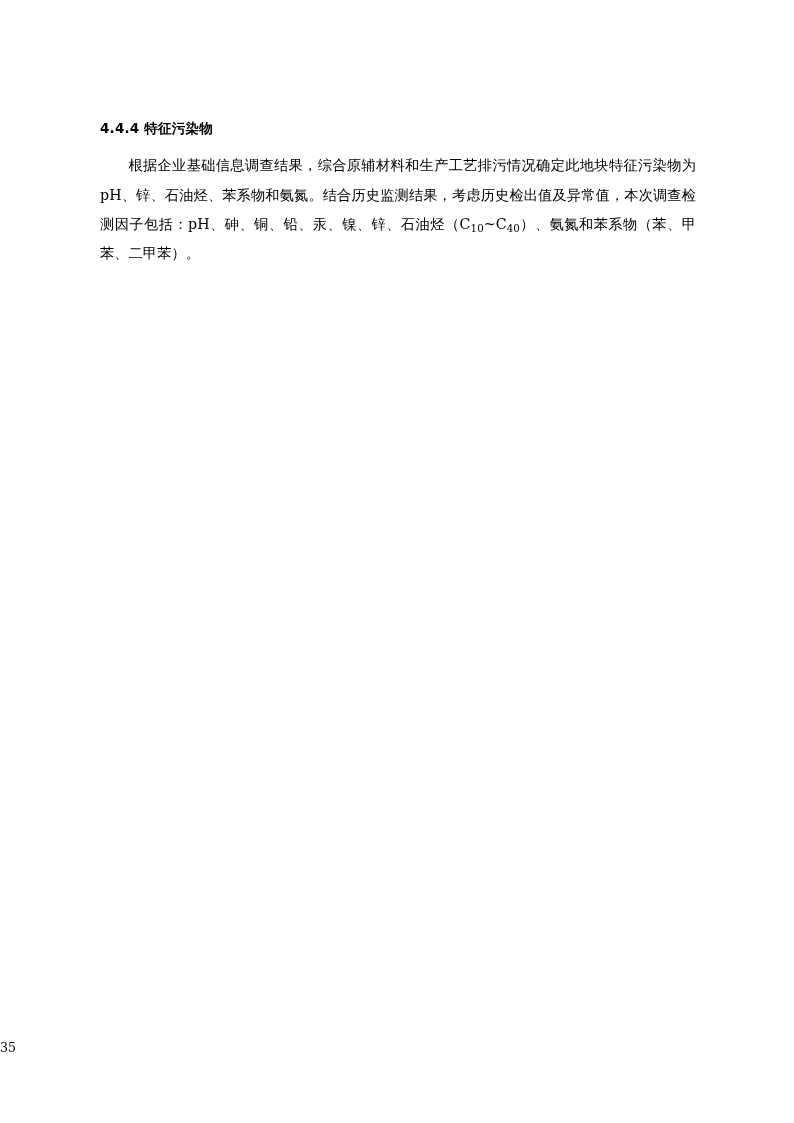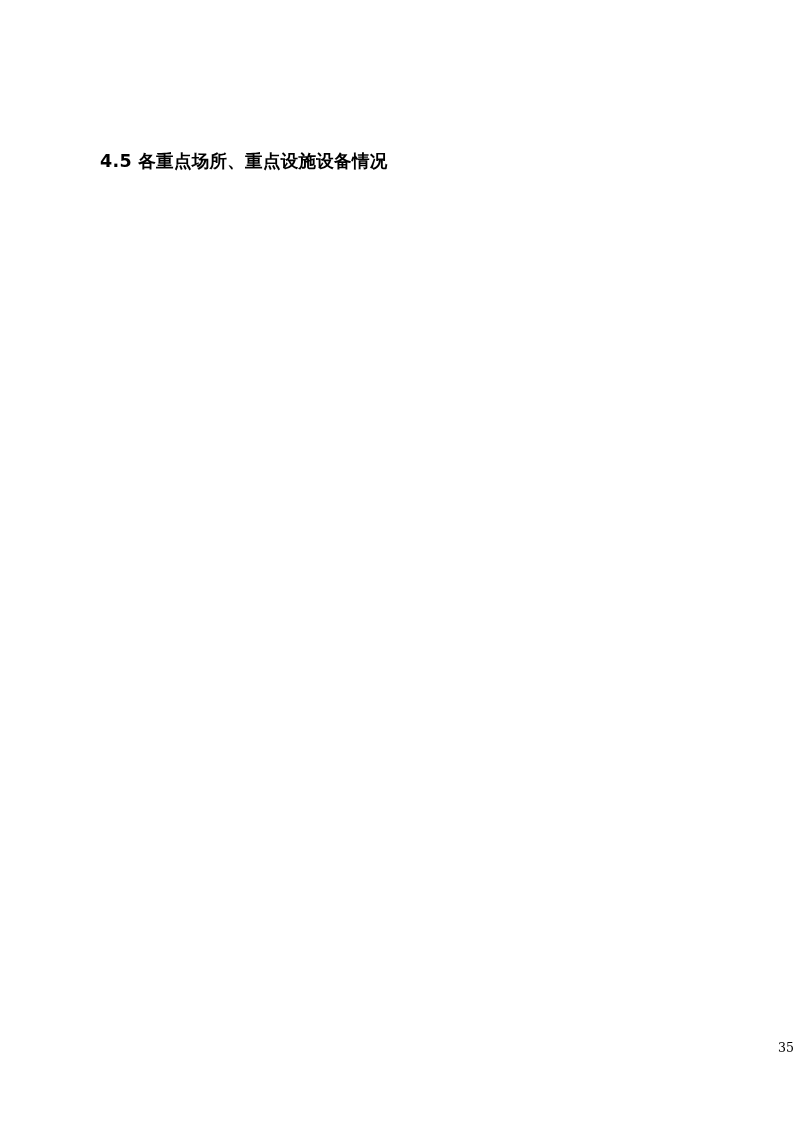--- a/index.html
+++ b/index.html
@@ -54,32 +54,33 @@
   }
   sub {
     font-size: 0.72em;
     vertical-align: -0.28em;
   }
   .page-number {
     position: absolute;
     left: 0;
     right: 0;
     bottom: 68px;
-    text-align: right;
+    text-align: left;
     font-size: 12.5px;
     font-family: "DejaVu Serif", "Liberation Serif", serif;
     color: #000000;
   }
 </style>
 </head>
 <body>
 
 <div class="page">
   <div class="content">
 
+    <h3 class="heading-sub">4.4.4 特征污染物</h3>
 
+    <p class="body-text">根据企业基础信息调查结果，综合原辅材料和生产工艺排污情况确定此地块特征污染物为 pH、锌、石油烃、苯系物和氨氮。结合历史监测结果，考虑历史检出值及异常值，本次调查检测因子包括：pH、砷、铜、铅、汞、镍、锌、石油烃（C<sub>10</sub>~C<sub>40</sub>）、氨氮和苯系物（苯、甲苯、二甲苯）。</p>
 
-    <h2 class="heading-main">4.5 各重点场所、重点设施设备情况</h2>
 
 
   </div>
   <div class="page-number">35</div>
 </div>
 
 </body></html>

